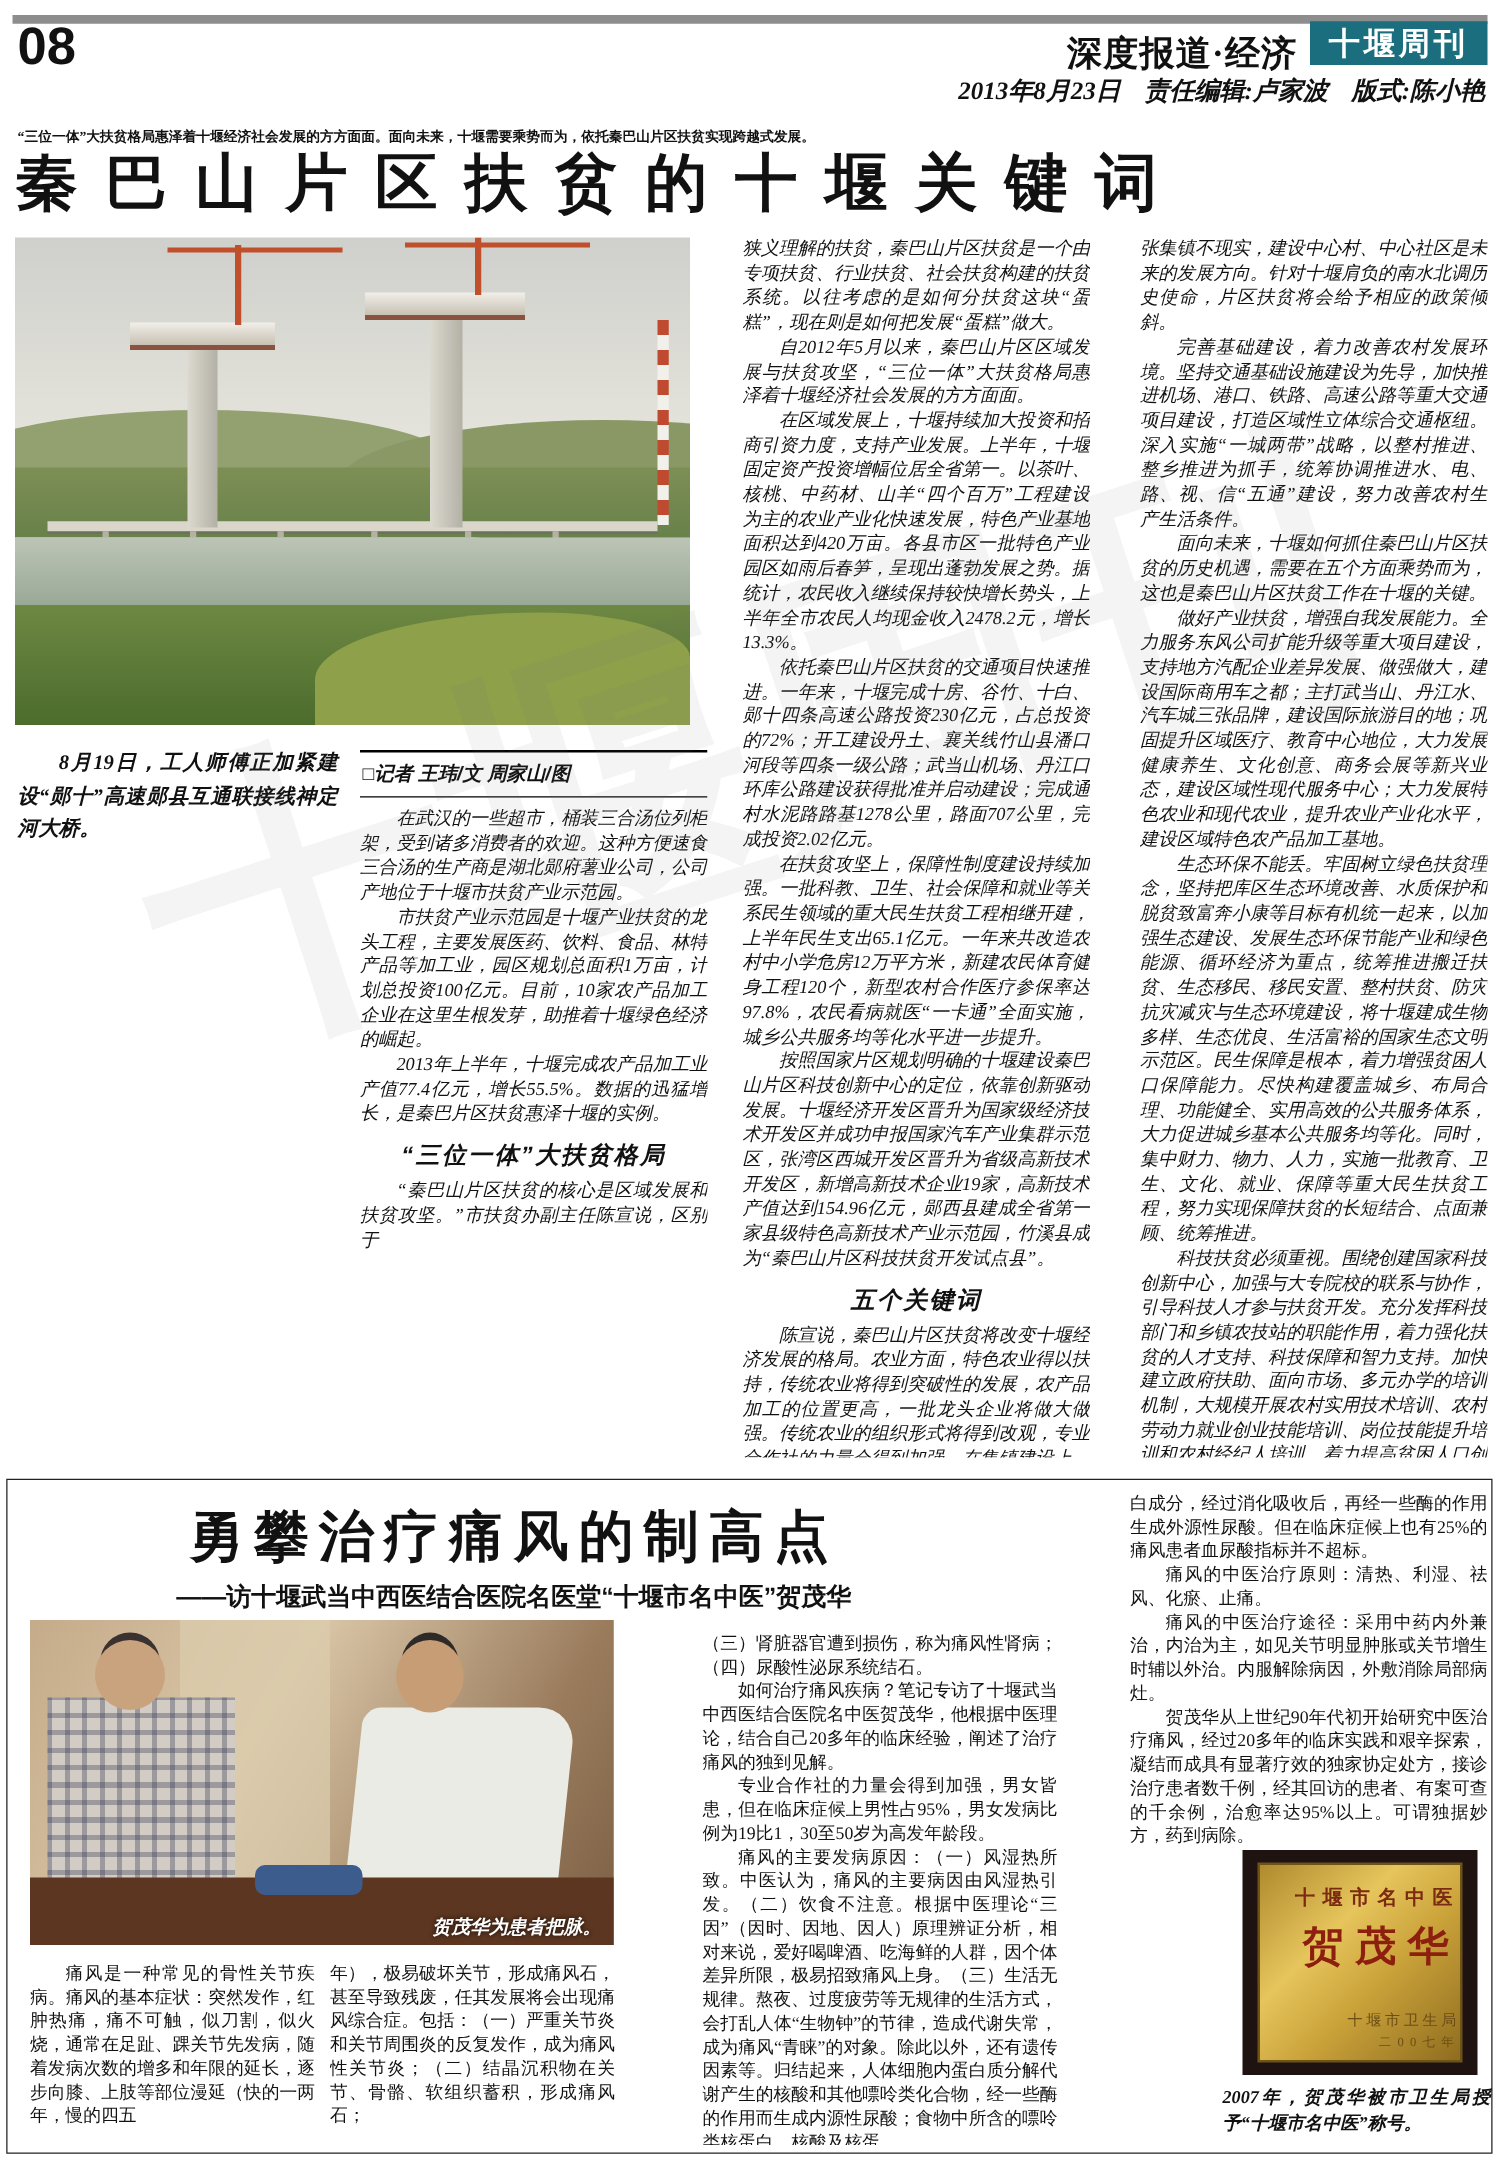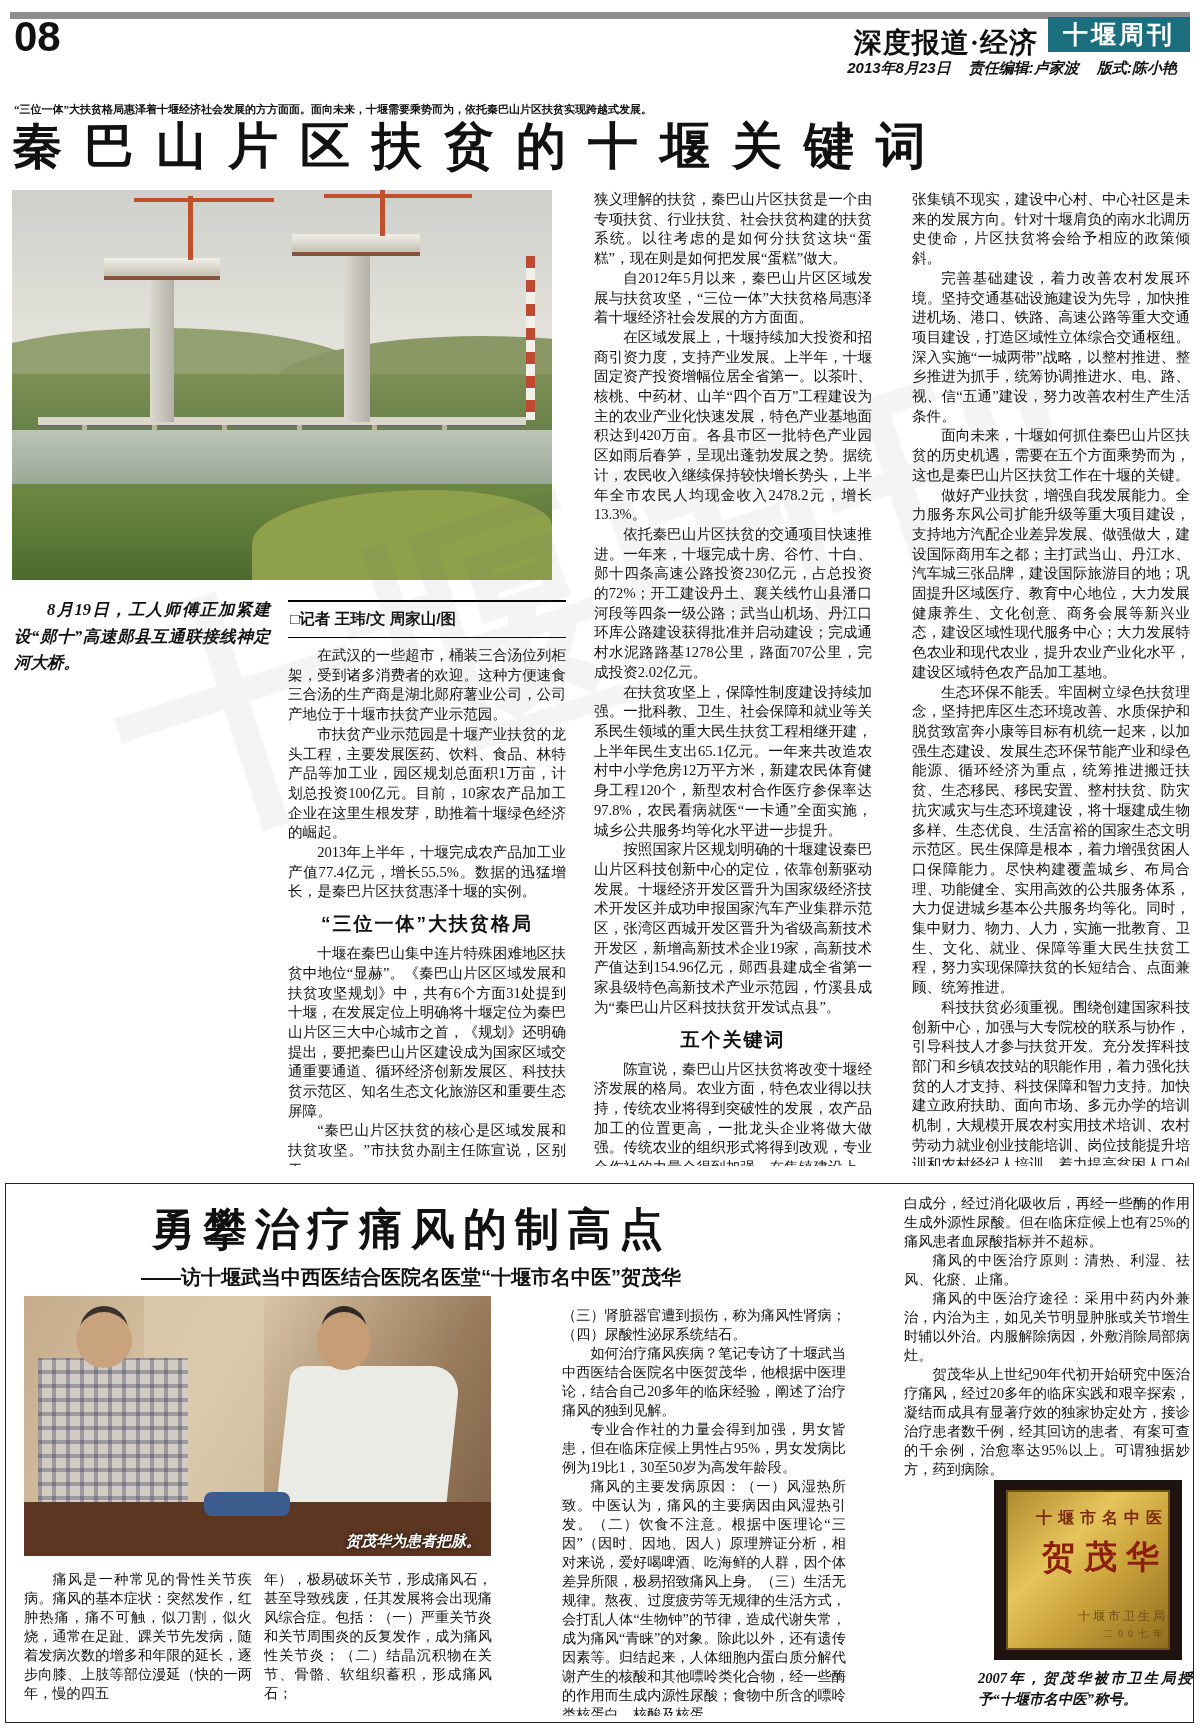--- a/index.html
+++ b/index.html
@@ -7,22 +7,22 @@
        font-family:"Liberation Serif","DejaVu Serif",serif;color:#111;}
   #page{position:absolute;inset:0;overflow:hidden;}
 
   
   .topbar{position:absolute;left:10px;top:12px;width:1180px;height:7px;background:#8d8d8d;}
   .pagenum{position:absolute;left:14px;top:16px;font-family:"Liberation Sans","DejaVu Sans",sans-serif;
            font-size:42px;font-weight:bold;line-height:1;}
   .section-label{position:absolute;right:162px;top:24px;font-size:28px;font-weight:bold;letter-spacing:1px;}
   .masthead{position:absolute;right:10px;top:17px;width:142px;height:35px;background:#1b6e7e;color:#fff;
             display:flex;align-items:center;justify-content:center;font-size:25px;font-weight:bold;letter-spacing:3px;}
-  .dateline{position:absolute;right:23px;top:59px;font-family:Liberation Sans, sans-serif;
-            font-size:15px;font-weight:bold;font-style:italic;white-space:nowrap;}
+  .dateline{position:absolute;right:12px;top:59px;font-family:Liberation Serif, serif;
+            font-size:20px;font-weight:bold;font-style:italic;white-space:nowrap;}
   .dateline span{margin-left:14px;}
 
   
   .standfirst{position:absolute;left:14px;top:102px;width:1100px;font-size:11px;font-weight:600;}
   .headline{position:absolute;left:12px;top:120px;font-size:50px;font-weight:bold;letter-spacing:22px;
             white-space:nowrap;line-height:1.05;}
 
   
   .photo-bridge{position:absolute;left:12px;top:190px;width:540px;height:390px;overflow:hidden;background:#dfdfd8;}
   .pb-sky{position:absolute;inset:0;background:linear-gradient(180deg,#cfd0cc 0%,#e4e3db 40%,#efede3 52%);}
@@ -37,21 +37,21 @@
   .pb-pier{position:absolute;background:linear-gradient(90deg,#dcd9d0,#b3b0a6);}
   .pb-cap{position:absolute;background:linear-gradient(180deg,#f1efe8,#c8c1b3);border-bottom:4px solid #8a5340;}
   .pb-crane{position:absolute;background:#c0502c;}
   .pb-pole{position:absolute;left:514px;top:66px;width:9px;height:164px;
            background:repeating-linear-gradient(180deg,#c04a30 0 12px,#f2f0ea 12px 24px);}
 
   .photo-caption{position:absolute;left:14px;top:597px;width:256px;font-size:16.5px;font-weight:bold;
                  font-style:italic;line-height:26.5px;text-indent:2em;text-align:justify;}
 
   
-  .col{position:absolute;text-align:justify;overflow:hidden;}
+  .col{position:absolute;text-align:justify;overflow:hidden;font-style:italic;}
   #col2{left:288px;top:600px;width:278px;height:566px;}
   #col3{left:594px;top:190px;width:278px;height:976px;}
   #col4{left:912px;top:190px;width:278px;height:976px;}
   .byline{border-top:2px solid #000;border-bottom:1px solid #000;padding:7px 2px;margin-bottom:8px;
           font-family:"Liberation Sans","DejaVu Sans",sans-serif;font-size:15.5px;font-weight:bold;}
   .col p{margin:0;font-size:14.6px;line-height:19.7px;text-indent:2em;}
   .col p.cont{text-indent:0;}
   .subhead{margin:9px 0 7px;text-align:center;font-family:"Liberation Sans","DejaVu Sans",sans-serif;
            font-size:19px;font-weight:bold;letter-spacing:2px;text-indent:0;}
 
@@ -150,21 +150,20 @@
     <div class="pb-pole"></div>
   </div>
   <div class="photo-caption">8月19日，工人师傅正加紧建设“郧十”高速郧县互通联接线神定河大桥。</div>
 
   <div class="col" id="col2">
     <div class="byline">□记者  王玮/文  周家山/图</div>
     <p>在武汉的一些超市，桶装三合汤位列柜架，受到诸多消费者的欢迎。这种方便速食三合汤的生产商是湖北郧府薯业公司，公司产地位于十堰市扶贫产业示范园。</p>
     <p>市扶贫产业示范园是十堰产业扶贫的龙头工程，主要发展医药、饮料、食品、林特产品等加工业，园区规划总面积1万亩，计划总投资100亿元。目前，10家农产品加工企业在这里生根发芽，助推着十堰绿色经济的崛起。</p>
     <p>2013年上半年，十堰完成农产品加工业产值77.4亿元，增长55.5%。数据的迅猛增长，是秦巴片区扶贫惠泽十堰的实例。</p>
     <h3 class="subhead">“三位一体”大扶贫格局</h3>
-    <p>十堰在秦巴山集中连片特殊困难地区扶贫中地位“显赫”。《秦巴山片区区域发展和扶贫攻坚规划》中，共有6个方面31处提到十堰，在发展定位上明确将十堰定位为秦巴山片区三大中心城市之首，《规划》还明确提出，要把秦巴山片区建设成为国家区域交通重要通道、循环经济创新发展区、科技扶贫示范区、知名生态文化旅游区和重要生态屏障。</p>
     <p>“秦巴山片区扶贫的核心是区域发展和扶贫攻坚。”市扶贫办副主任陈宣说，区别于</p>
   </div>
 
   <div class="col" id="col3">
     <p class="cont">狭义理解的扶贫，秦巴山片区扶贫是一个由专项扶贫、行业扶贫、社会扶贫构建的扶贫系统。以往考虑的是如何分扶贫这块“蛋糕”，现在则是如何把发展“蛋糕”做大。</p>
     <p>自2012年5月以来，秦巴山片区区域发展与扶贫攻坚，“三位一体”大扶贫格局惠泽着十堰经济社会发展的方方面面。</p>
     <p>在区域发展上，十堰持续加大投资和招商引资力度，支持产业发展。上半年，十堰固定资产投资增幅位居全省第一。以茶叶、核桃、中药材、山羊“四个百万”工程建设为主的农业产业化快速发展，特色产业基地面积达到420万亩。各县市区一批特色产业园区如雨后春笋，呈现出蓬勃发展之势。据统计，农民收入继续保持较快增长势头，上半年全市农民人均现金收入2478.2元，增长13.3%。</p>
     <p>依托秦巴山片区扶贫的交通项目快速推进。一年来，十堰完成十房、谷竹、十白、郧十四条高速公路投资230亿元，占总投资的72%；开工建设丹土、襄关线竹山县潘口河段等四条一级公路；武当山机场、丹江口环库公路建设获得批准并启动建设；完成通村水泥路路基1278公里，路面707公里，完成投资2.02亿元。</p>
     <p>在扶贫攻坚上，保障性制度建设持续加强。一批科教、卫生、社会保障和就业等关系民生领域的重大民生扶贫工程相继开建，上半年民生支出65.1亿元。一年来共改造农村中小学危房12万平方米，新建农民体育健身工程120个，新型农村合作医疗参保率达97.8%，农民看病就医“一卡通”全面实施，城乡公共服务均等化水平进一步提升。</p>
     <p>按照国家片区规划明确的十堰建设秦巴山片区科技创新中心的定位，依靠创新驱动发展。十堰经济开发区晋升为国家级经济技术开发区并成功申报国家汽车产业集群示范区，张湾区西城开发区晋升为省级高新技术开发区，新增高新技术企业19家，高新技术产值达到154.96亿元，郧西县建成全省第一家县级特色高新技术产业示范园，竹溪县成为“秦巴山片区科技扶贫开发试点县”。</p>

